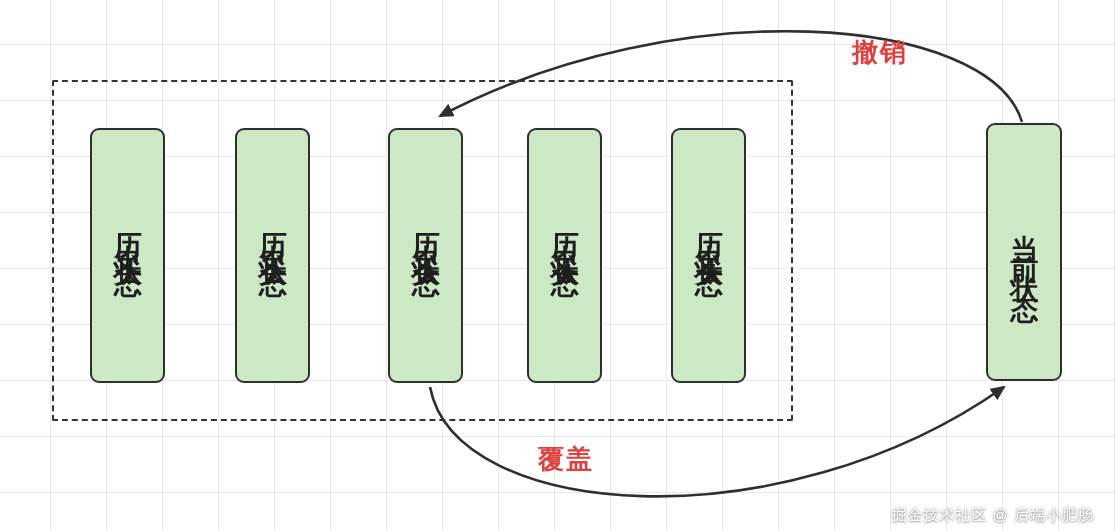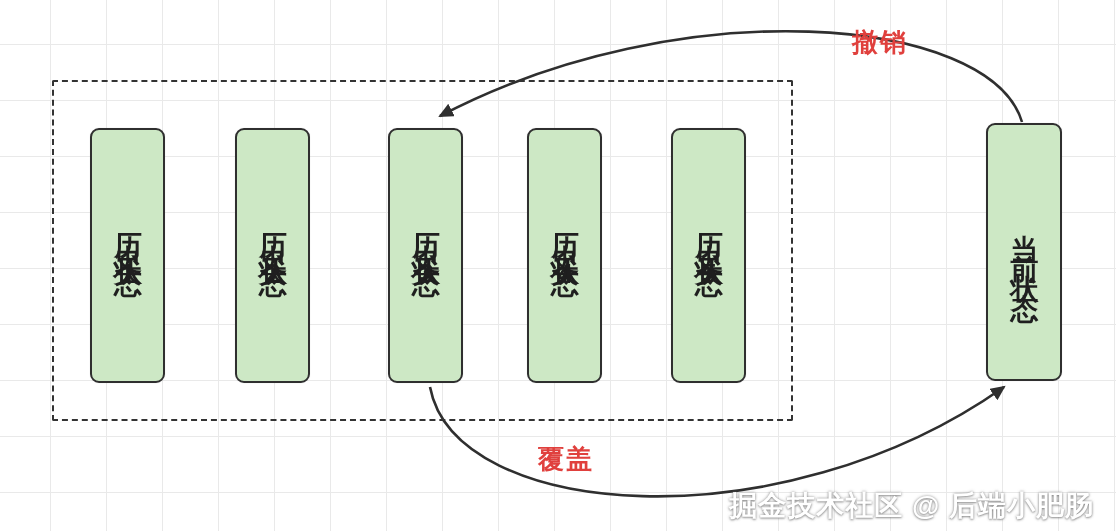--- a/index.html
+++ b/index.html
@@ -83,28 +83,28 @@
     letter-spacing:20px;
   }
   .arrow-label{
     position:absolute;
     font-size:26px;
     font-weight:700;
     color:var(--label-red);
     letter-spacing:2px;
     white-space:nowrap;
   }
-  .arrow-label.undo{ left:852px; top:25px; }
+  .arrow-label.undo{ left:852px; top:35px; }
   .arrow-label.overwrite{ left:538px; top:442px;font-family:Liberation Mono, monospace; }
   .watermark{
     position:absolute;
     right:22px;
     bottom:6px;
-    font-size:28px;
-    font-weight:700;
+    font-size:15px;
+    font-weight:400;
     color:var(--watermark);
     letter-spacing:1px;
     text-shadow:0 0 3px rgba(110,110,110,0.75), 0 1px 2px rgba(110,110,110,0.55);
     white-space:nowrap;
   }
 </style>
 </head>
 <body>
 
 <div class="canvas">

